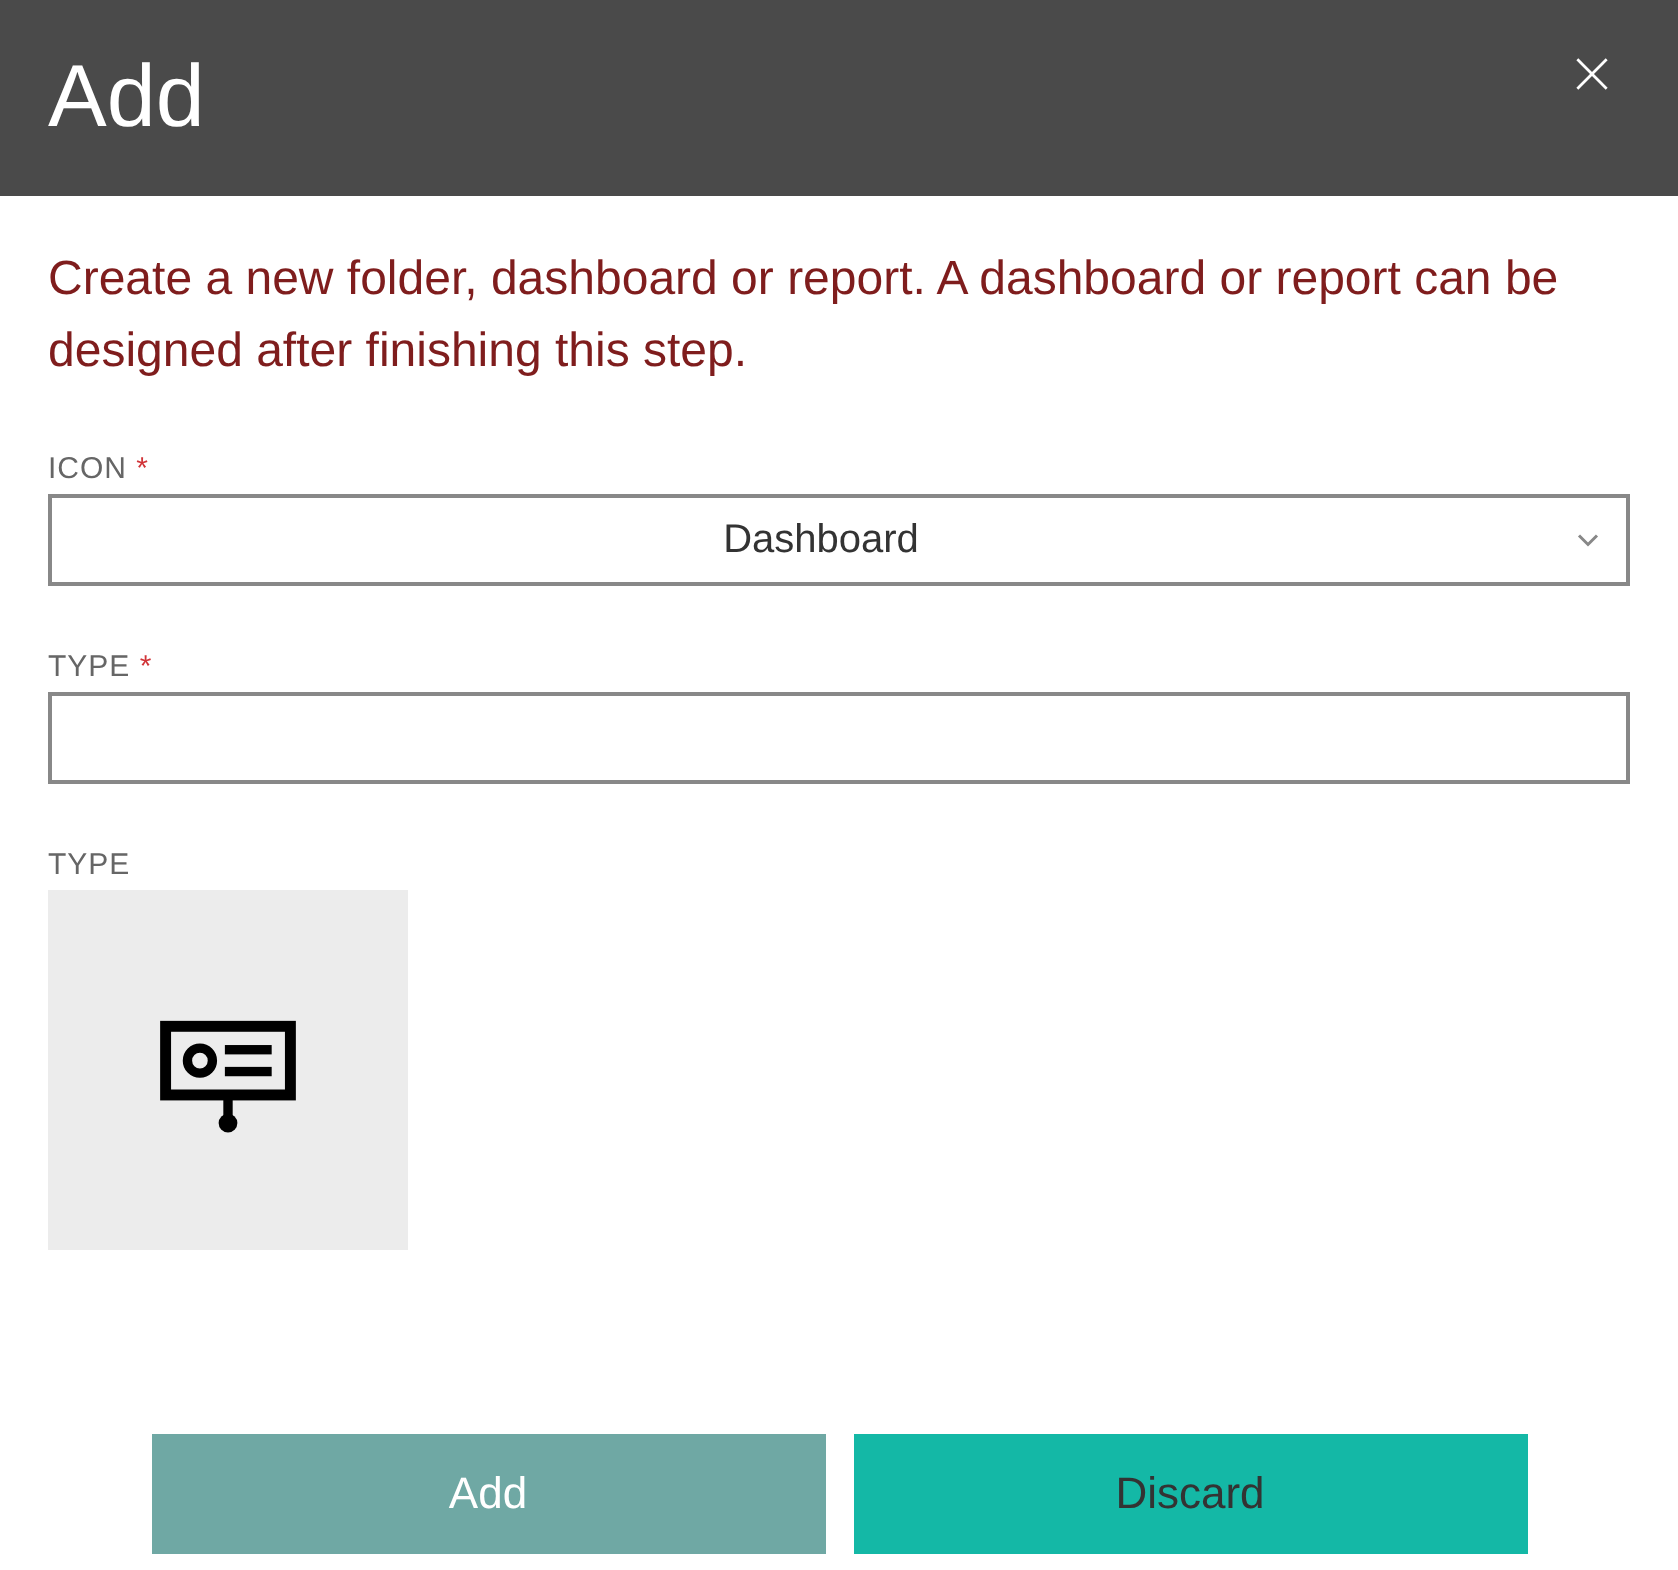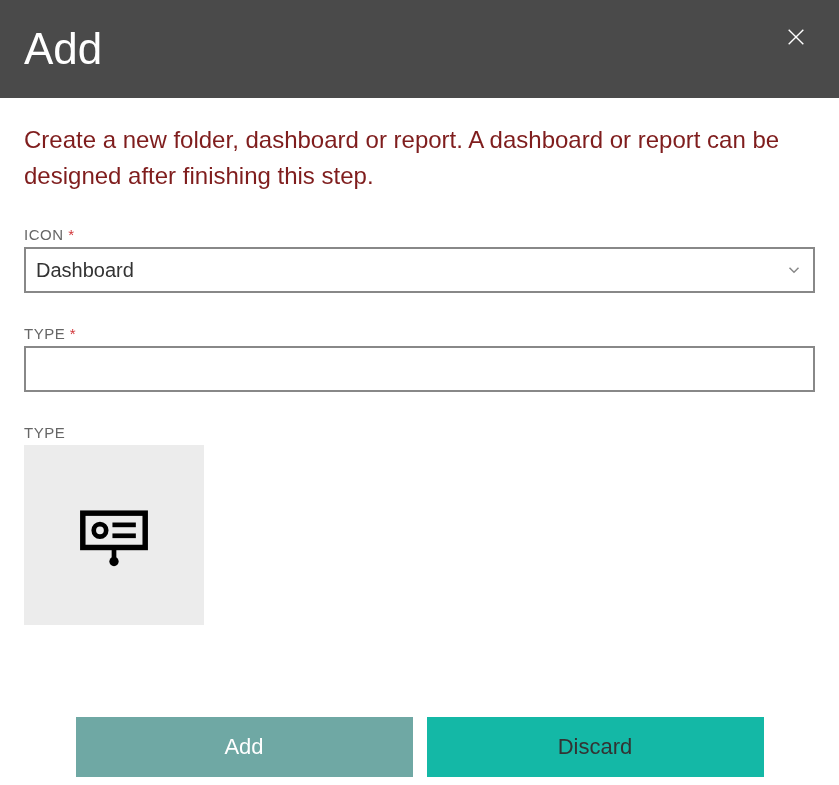--- a/index.html
+++ b/index.html
@@ -62,20 +62,21 @@
     }
     .select-wrap {
       position: relative;
       border: 2px solid #888888;
       height: 46px;
       display: flex;
       align-items: center;
       padding: 0 10px;
       cursor: pointer;
       background: #ffffff;
+      text-align: center;
     }
     .select-value {
       font-size: 20px;
       color: #333333;
       flex: 1;
     }
     .chevron {
       width: 18px;
       height: 18px;
     }

